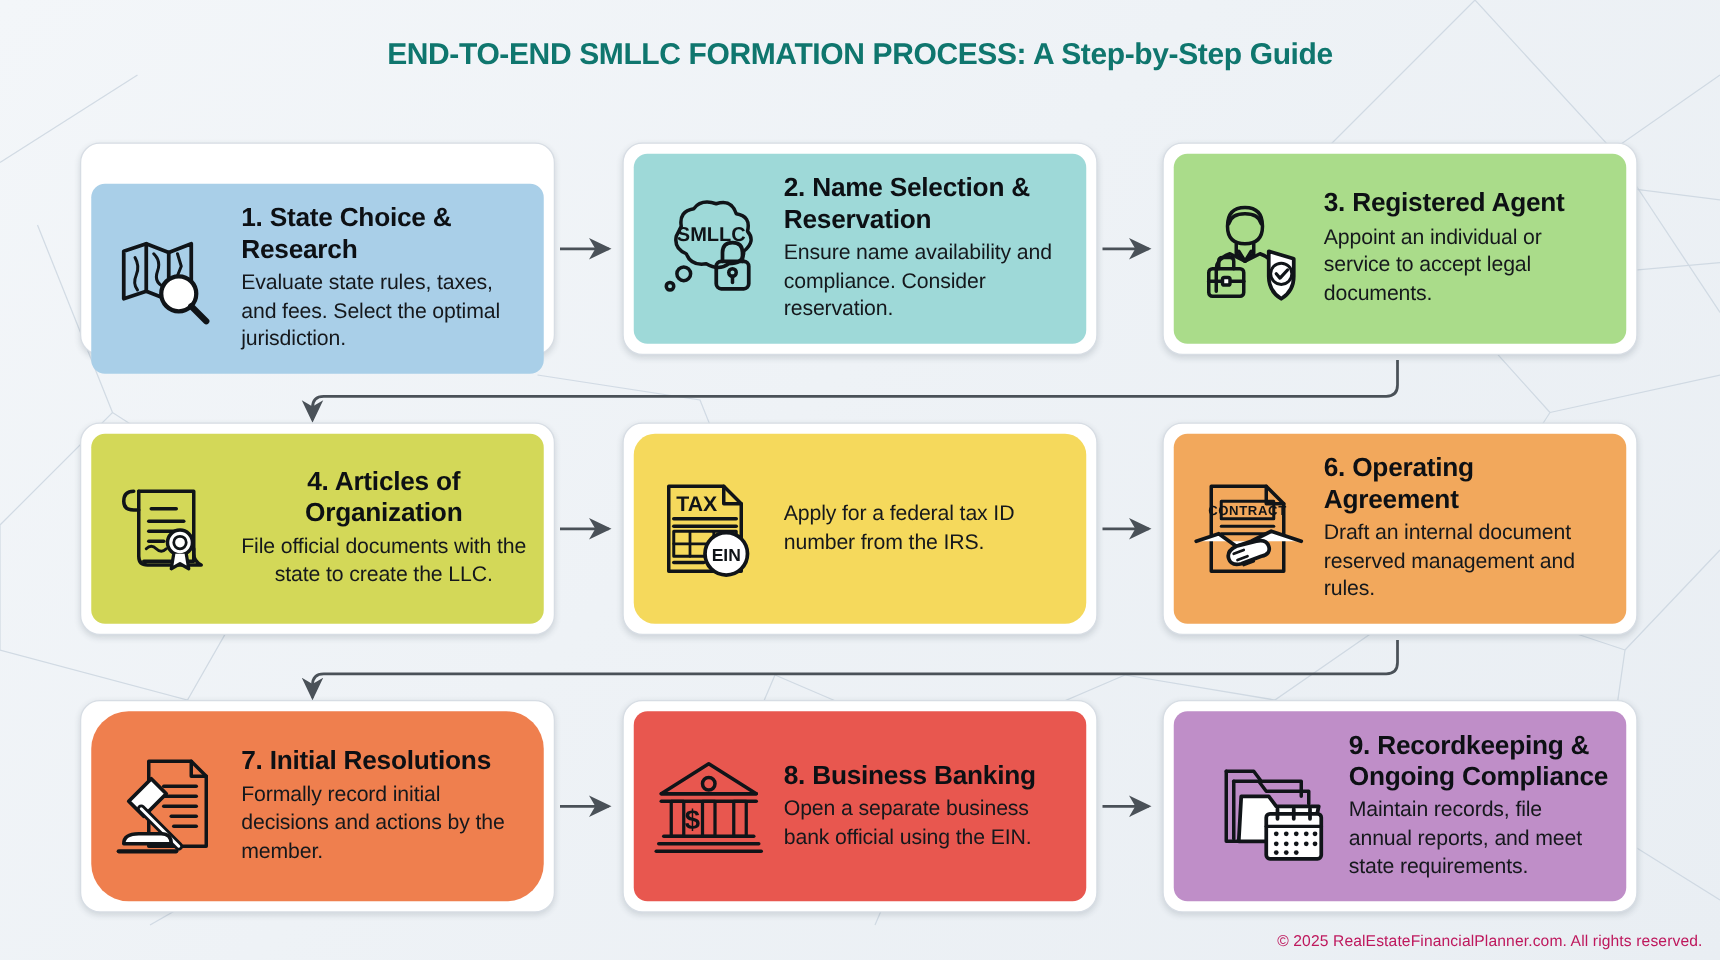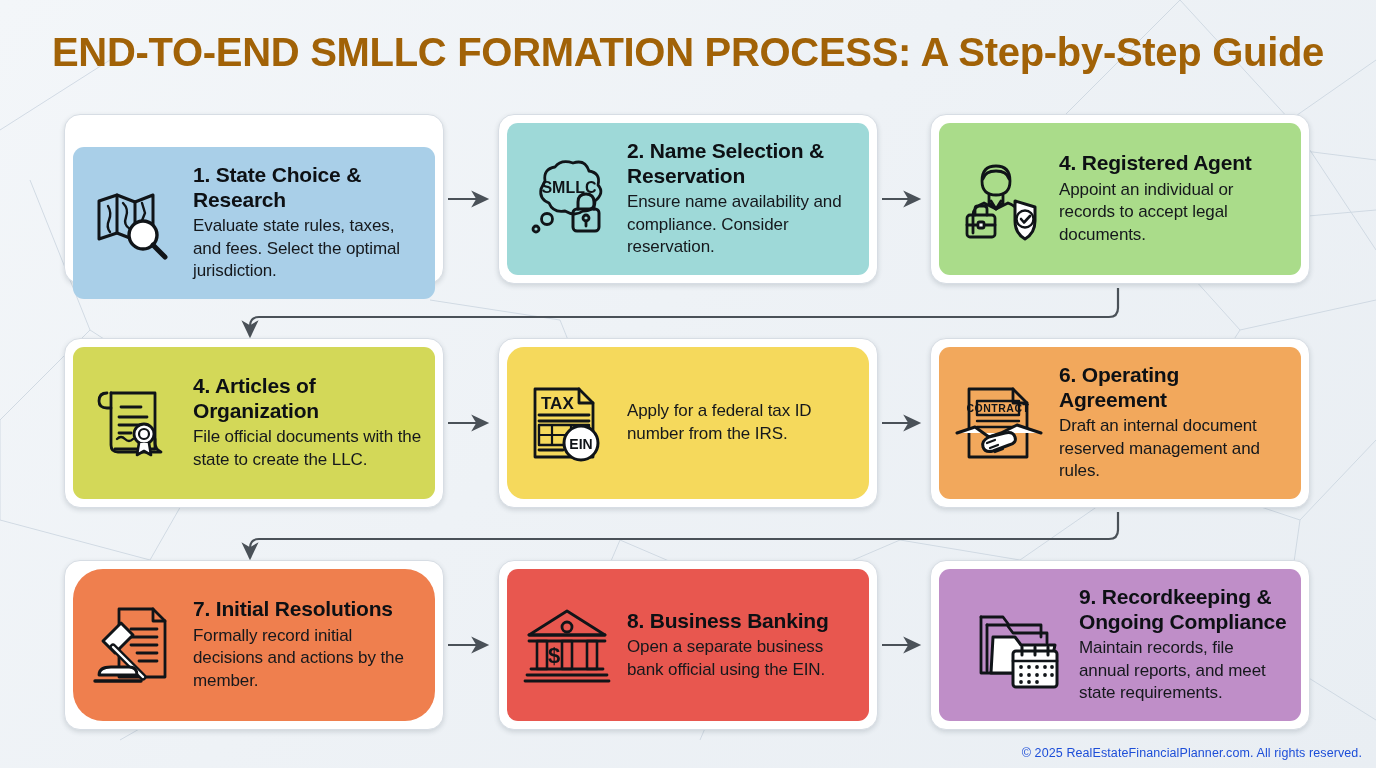--- a/index.html
+++ b/index.html
@@ -20,23 +20,23 @@
 
   
   .title-wrap {
     position: absolute;
     left: 0; top: 30px; width: 1376px;
     text-align: center;
     z-index: 5;
   }
   .title {
     display: inline-block;
-    font-size: 40px;
+    font-size: 24px;
     letter-spacing: -0.3px;
-    color: #a16207;
+    color: #0f766e;
     white-space: nowrap;
   }
   .title .t-strong { font-weight: bold; }
   .title .t-rest  { font-weight: bold; }
 
   
   .board {
     position: absolute;
     left: 0; top: 0; width: 1376px; height: 768px;
     z-index: 4;
@@ -107,21 +107,21 @@
     z-index: 3;
     pointer-events: none;
   }
 
   
   .footer {
     position: absolute;
     right: 14px;
     bottom: 8px;
     font-size: 12.5px;
-    color: #1d4ed8;
+    color: #be185d;
     z-index: 6;
     letter-spacing: 0.1px;
   }
 </style>
 </head>
 <body style="background-color: rgb(238, 242, 246);">
 
 <svg id="bg-lines" viewBox="0 0 1376 768" preserveAspectRatio="none">
   <g stroke="#c7d2dd" stroke-width="1" fill="none" opacity="0.75">
     <path d="M1180 0 L1290 120 L1376 60"></path>
@@ -234,28 +234,28 @@
           <rect x="16" y="64" width="28" height="22" rx="3"></rect>
           <path d="M24 64 L24 58 Q24 55 27 55 L33 55 Q36 55 36 58 L36 64"></path>
           <path d="M16 74 L44 74"></path>
           <rect x="27" y="71" width="6" height="6" rx="1.5" fill="#fff"></rect>
           <path d="M64 50 L84 56 L84 70 Q84 82 74 88 Q64 82 64 70 Z" fill="#fff" stroke-width="3"></path>
           <circle cx="74" cy="68" r="8.5" stroke-width="2.4"></circle>
           <path d="M70 68 L73 71.5 L79 65" stroke-width="2.6"></path>
         </svg>
       </div>
       <div class="card-text">
-        <div class="card-title">4. Registered Agent</div>
-        <div class="card-desc">Appoint an individual or records to accept legal documents.</div>
+        <div class="card-title">3. Registered Agent</div>
+        <div class="card-desc">Appoint an individual or service to accept legal documents.</div>
       </div>
     </div>
   </div>
 
   <div class="card pos-r2c1">
-    <div class="card-inner" style="background: rgb(211, 216, 88);">
+    <div class="card-inner" style="background: rgb(211, 216, 88); text-align: center;">
       <div class="card-icon">
         <svg width="96" height="96" viewBox="0 0 96 96" fill="none" stroke="#101418" stroke-width="2.8" stroke-linejoin="round" stroke-linecap="round">
           <path d="M22 18 Q14 18 14 26 Q14 33 22 33 L26 33"></path>
           <path d="M26 18 L70 18 L70 74 L30 74"></path>
           <path d="M26 18 L26 70 Q26 77 33 77 L76 77 Q70 74 70 68 L70 64"></path>
           <path d="M36 32 L56 32"></path>
           <path d="M34 42 L62 42"></path>
           <path d="M34 50 L62 50"></path>
           <path d="M34 58 L46 58"></path>
           <path d="M32 64 Q36 60 40 64 Q44 68 48 64" stroke-width="2.4"></path>

